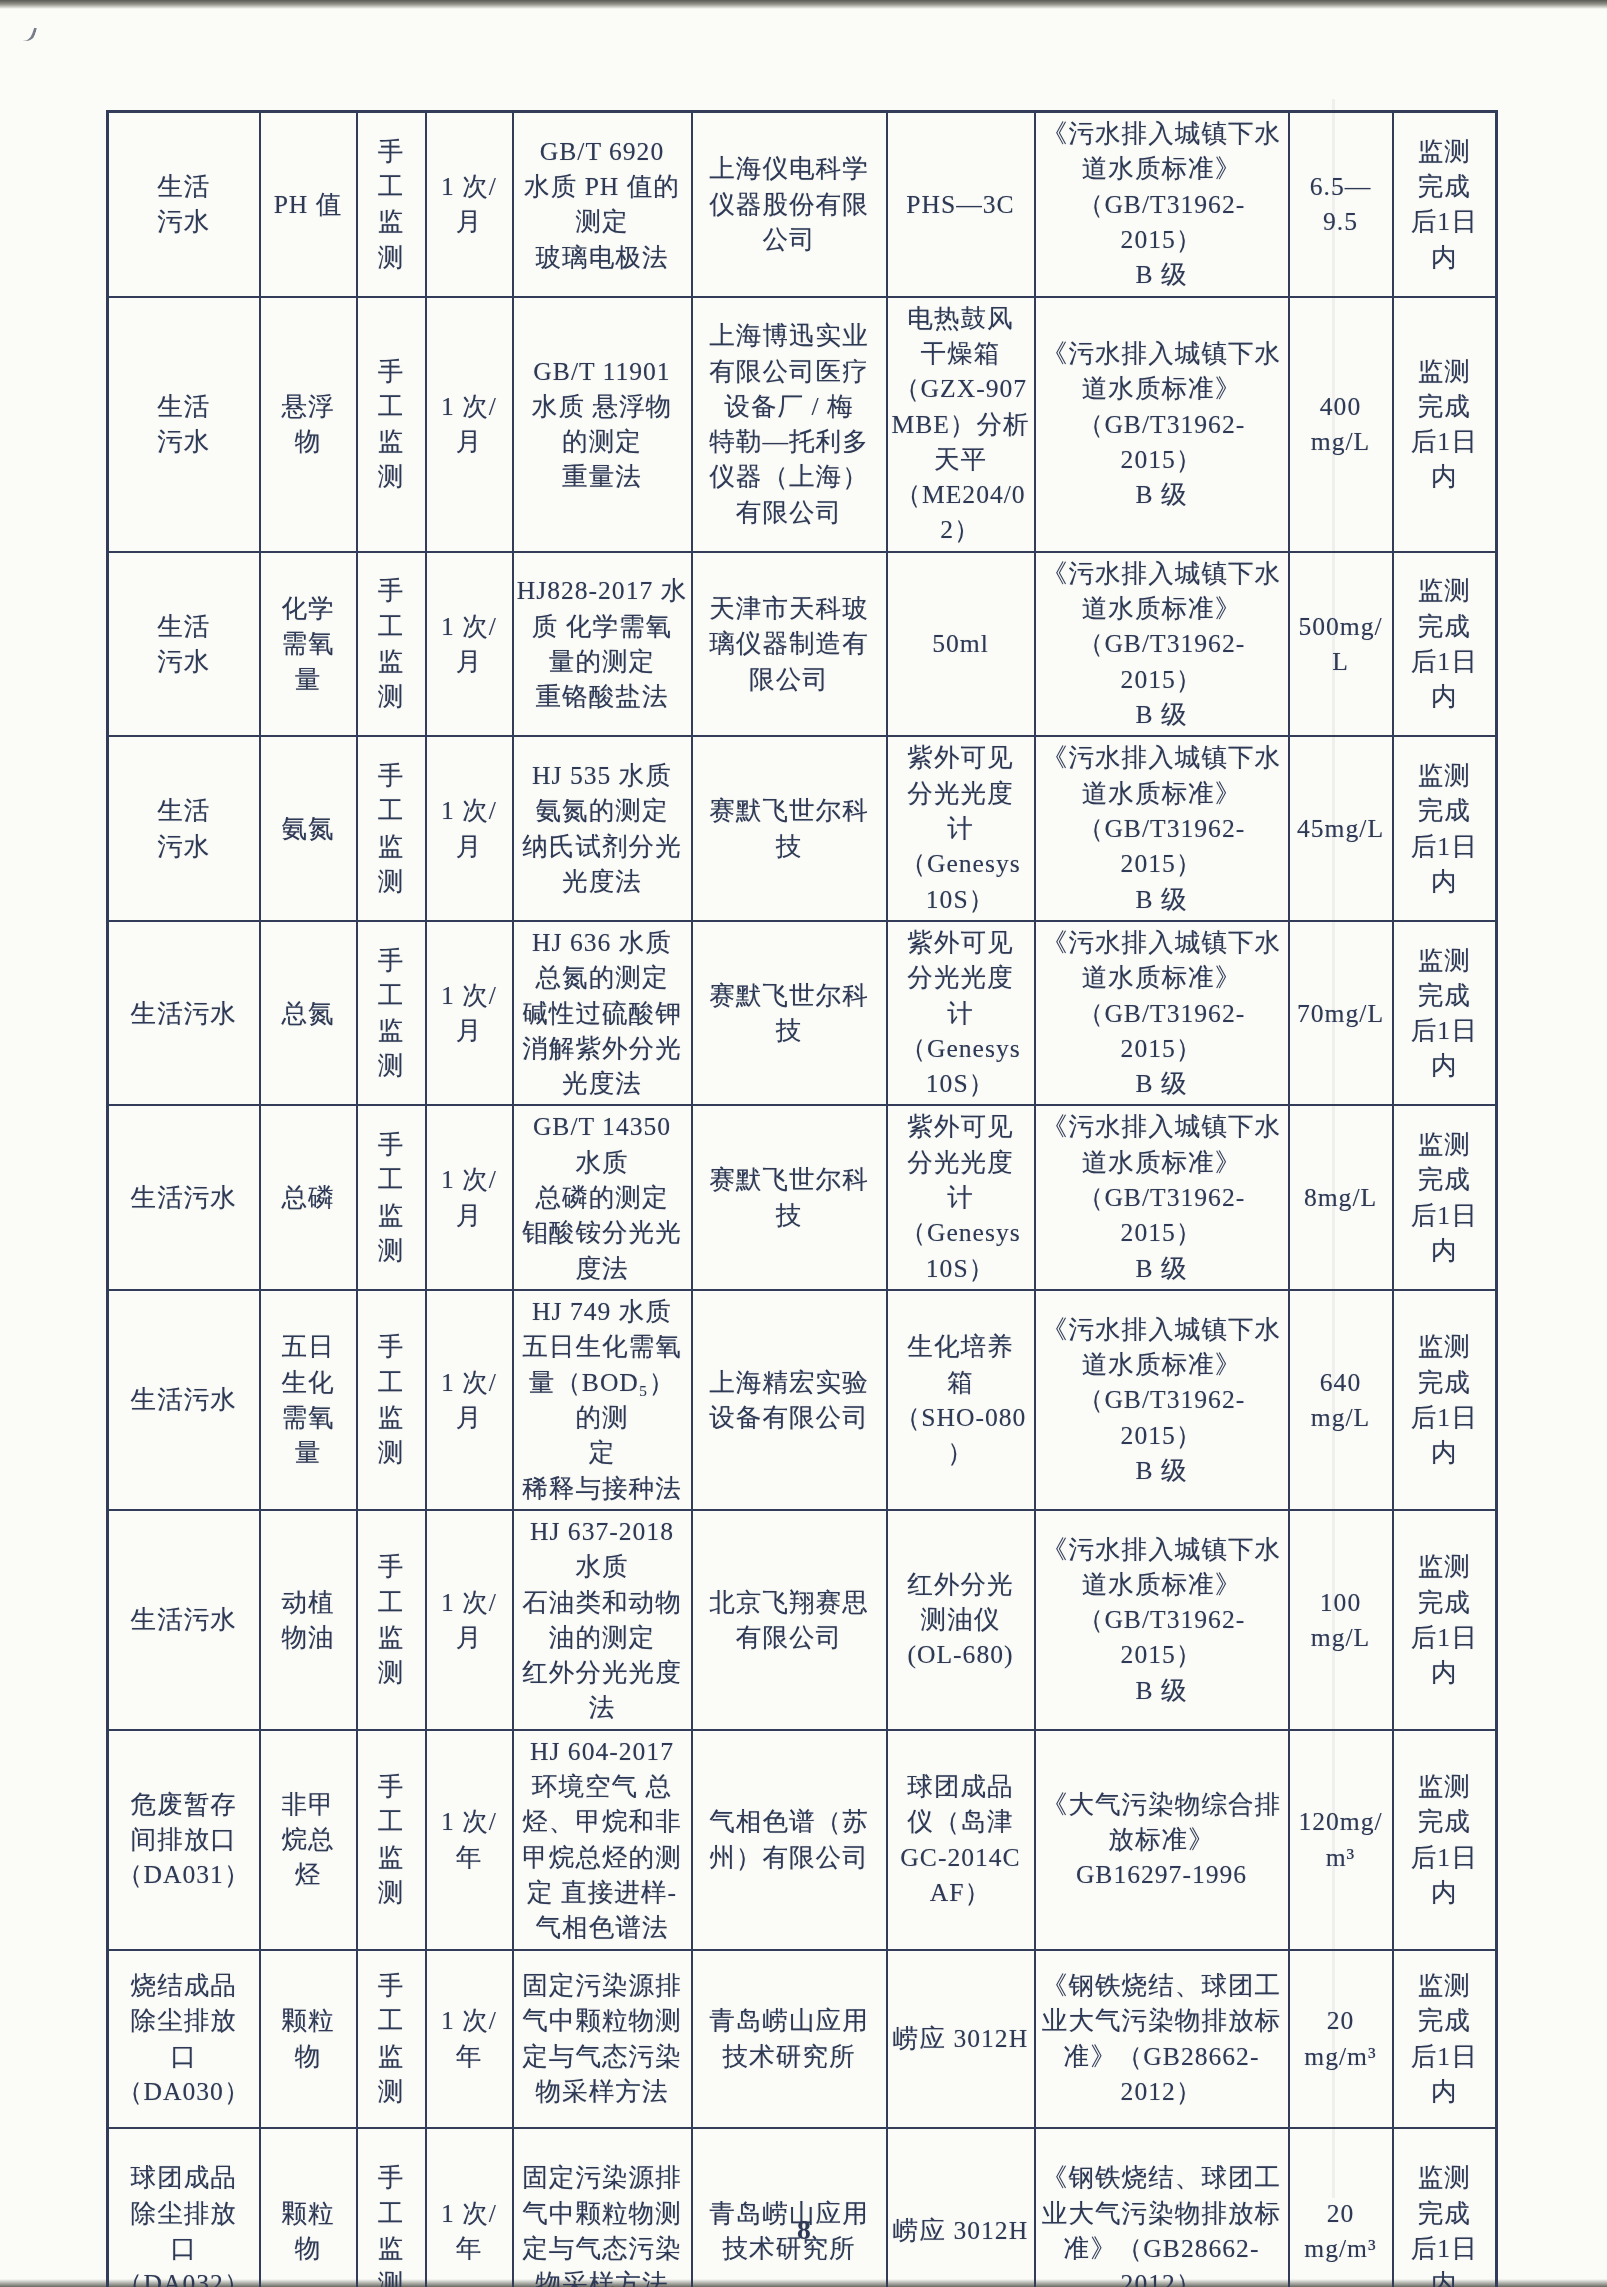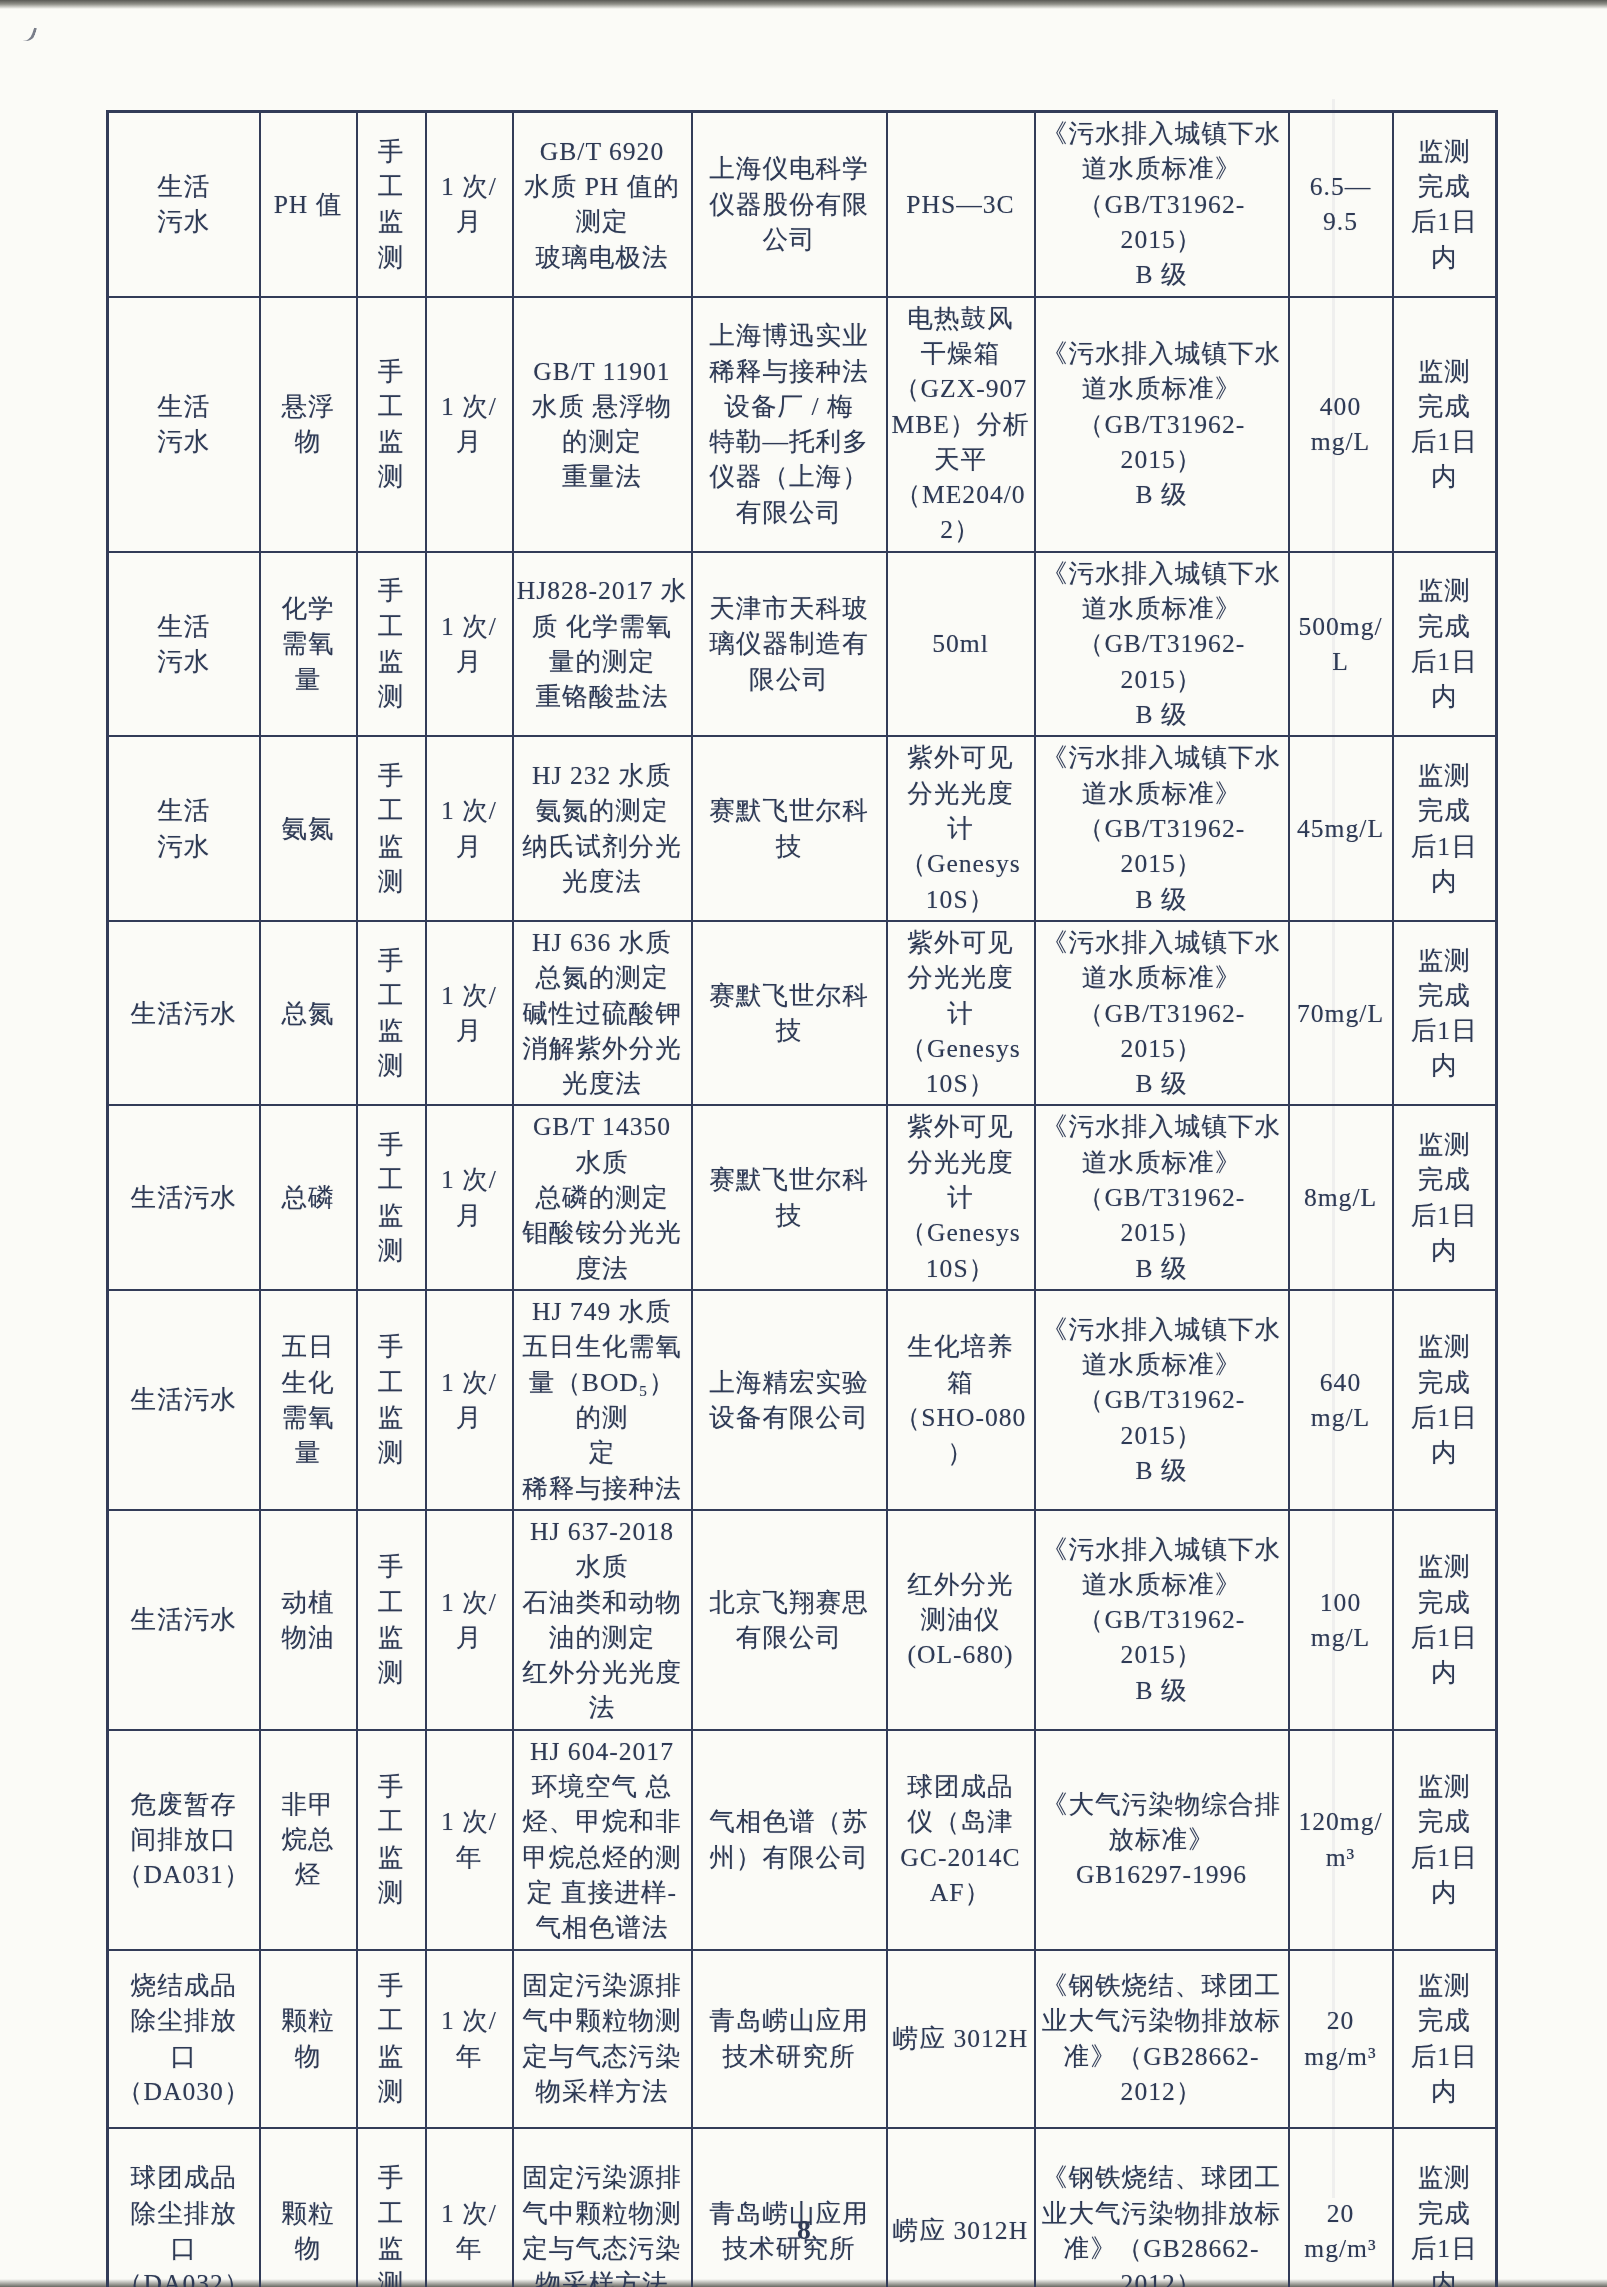--- a/index.html
+++ b/index.html
@@ -107,21 +107,21 @@
 工
 监
 测</td>
         <td>1 次/
 月</td>
         <td>GB/T 11901
 水质 悬浮物
 的测定
 重量法</td>
         <td>上海博迅实业
-稀释与接种法
+有限公司医疗
 设备厂 / 梅
 特勒—托利多
 仪器（上海）
 有限公司</td>
         <td>电热鼓风
 干燥箱
 （GZX-907
 MBE）分析
 天平
 （ME204/0
@@ -171,21 +171,21 @@
       <tr style="height:183px">
         <td>生活
 污水</td>
         <td>氨氮</td>
         <td>手
 工
 监
 测</td>
         <td>1 次/
 月</td>
-        <td>HJ 232 水质
+        <td>HJ 535 水质
 氨氮的测定
 纳氏试剂分光
 光度法</td>
         <td>赛默飞世尔科
 技</td>
         <td>紫外可见
 分光光度
 计
 （Genesys
 10S）</td>

